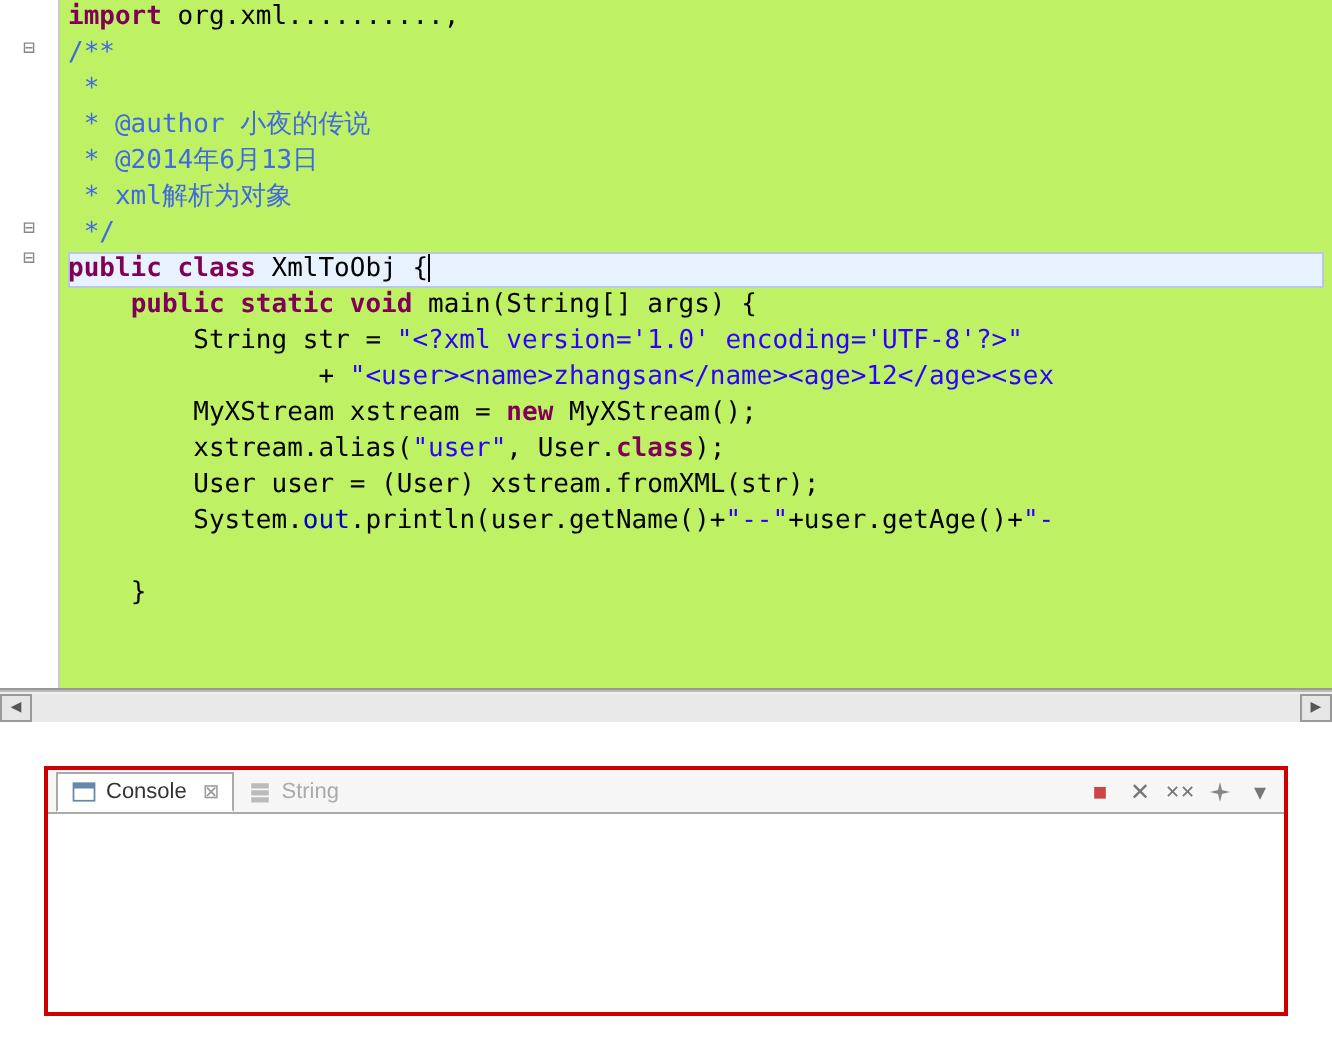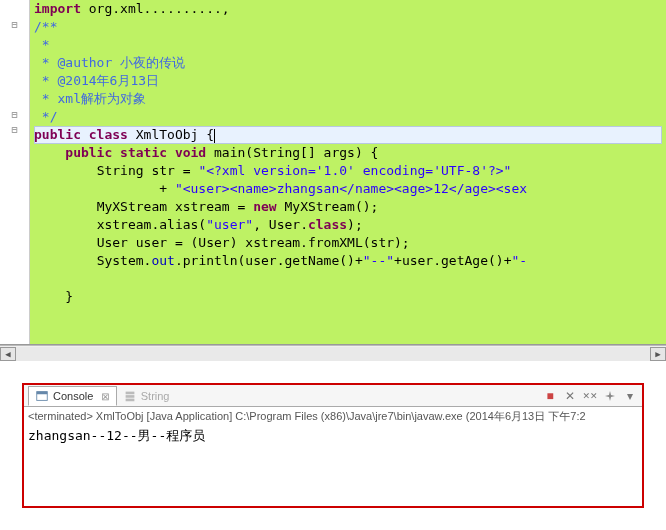--- a/index.html
+++ b/index.html
@@ -206,17 +206,13 @@
       <span class="tbtn">✕</span>
       <span class="tbtn" style="font-size:9px;">✕✕</span>
       <span class="tbtn">
         <svg width="12" height="12" viewBox="0 0 12 12">
             <path d="M6 1 L7 5 L11 6 L7 7 L6 11 L5 7 L1 6 L5 5 Z" fill="#888"></path>
           </svg>
       </span>
       <span class="tbtn">▾</span>
     </div>
   </div>
-  <div class="console-body">
-    <div>&lt;terminated&gt; XmlToObj [Java Application] C:\Program Files (x86)\Java\jre7\bin\javaw.exe (2014年6月13日 下午7:2</div>
-    <div class="console-output">zhangsan--12--男--程序员</div>
-  </div>
 </div>
 
 </body></html>

